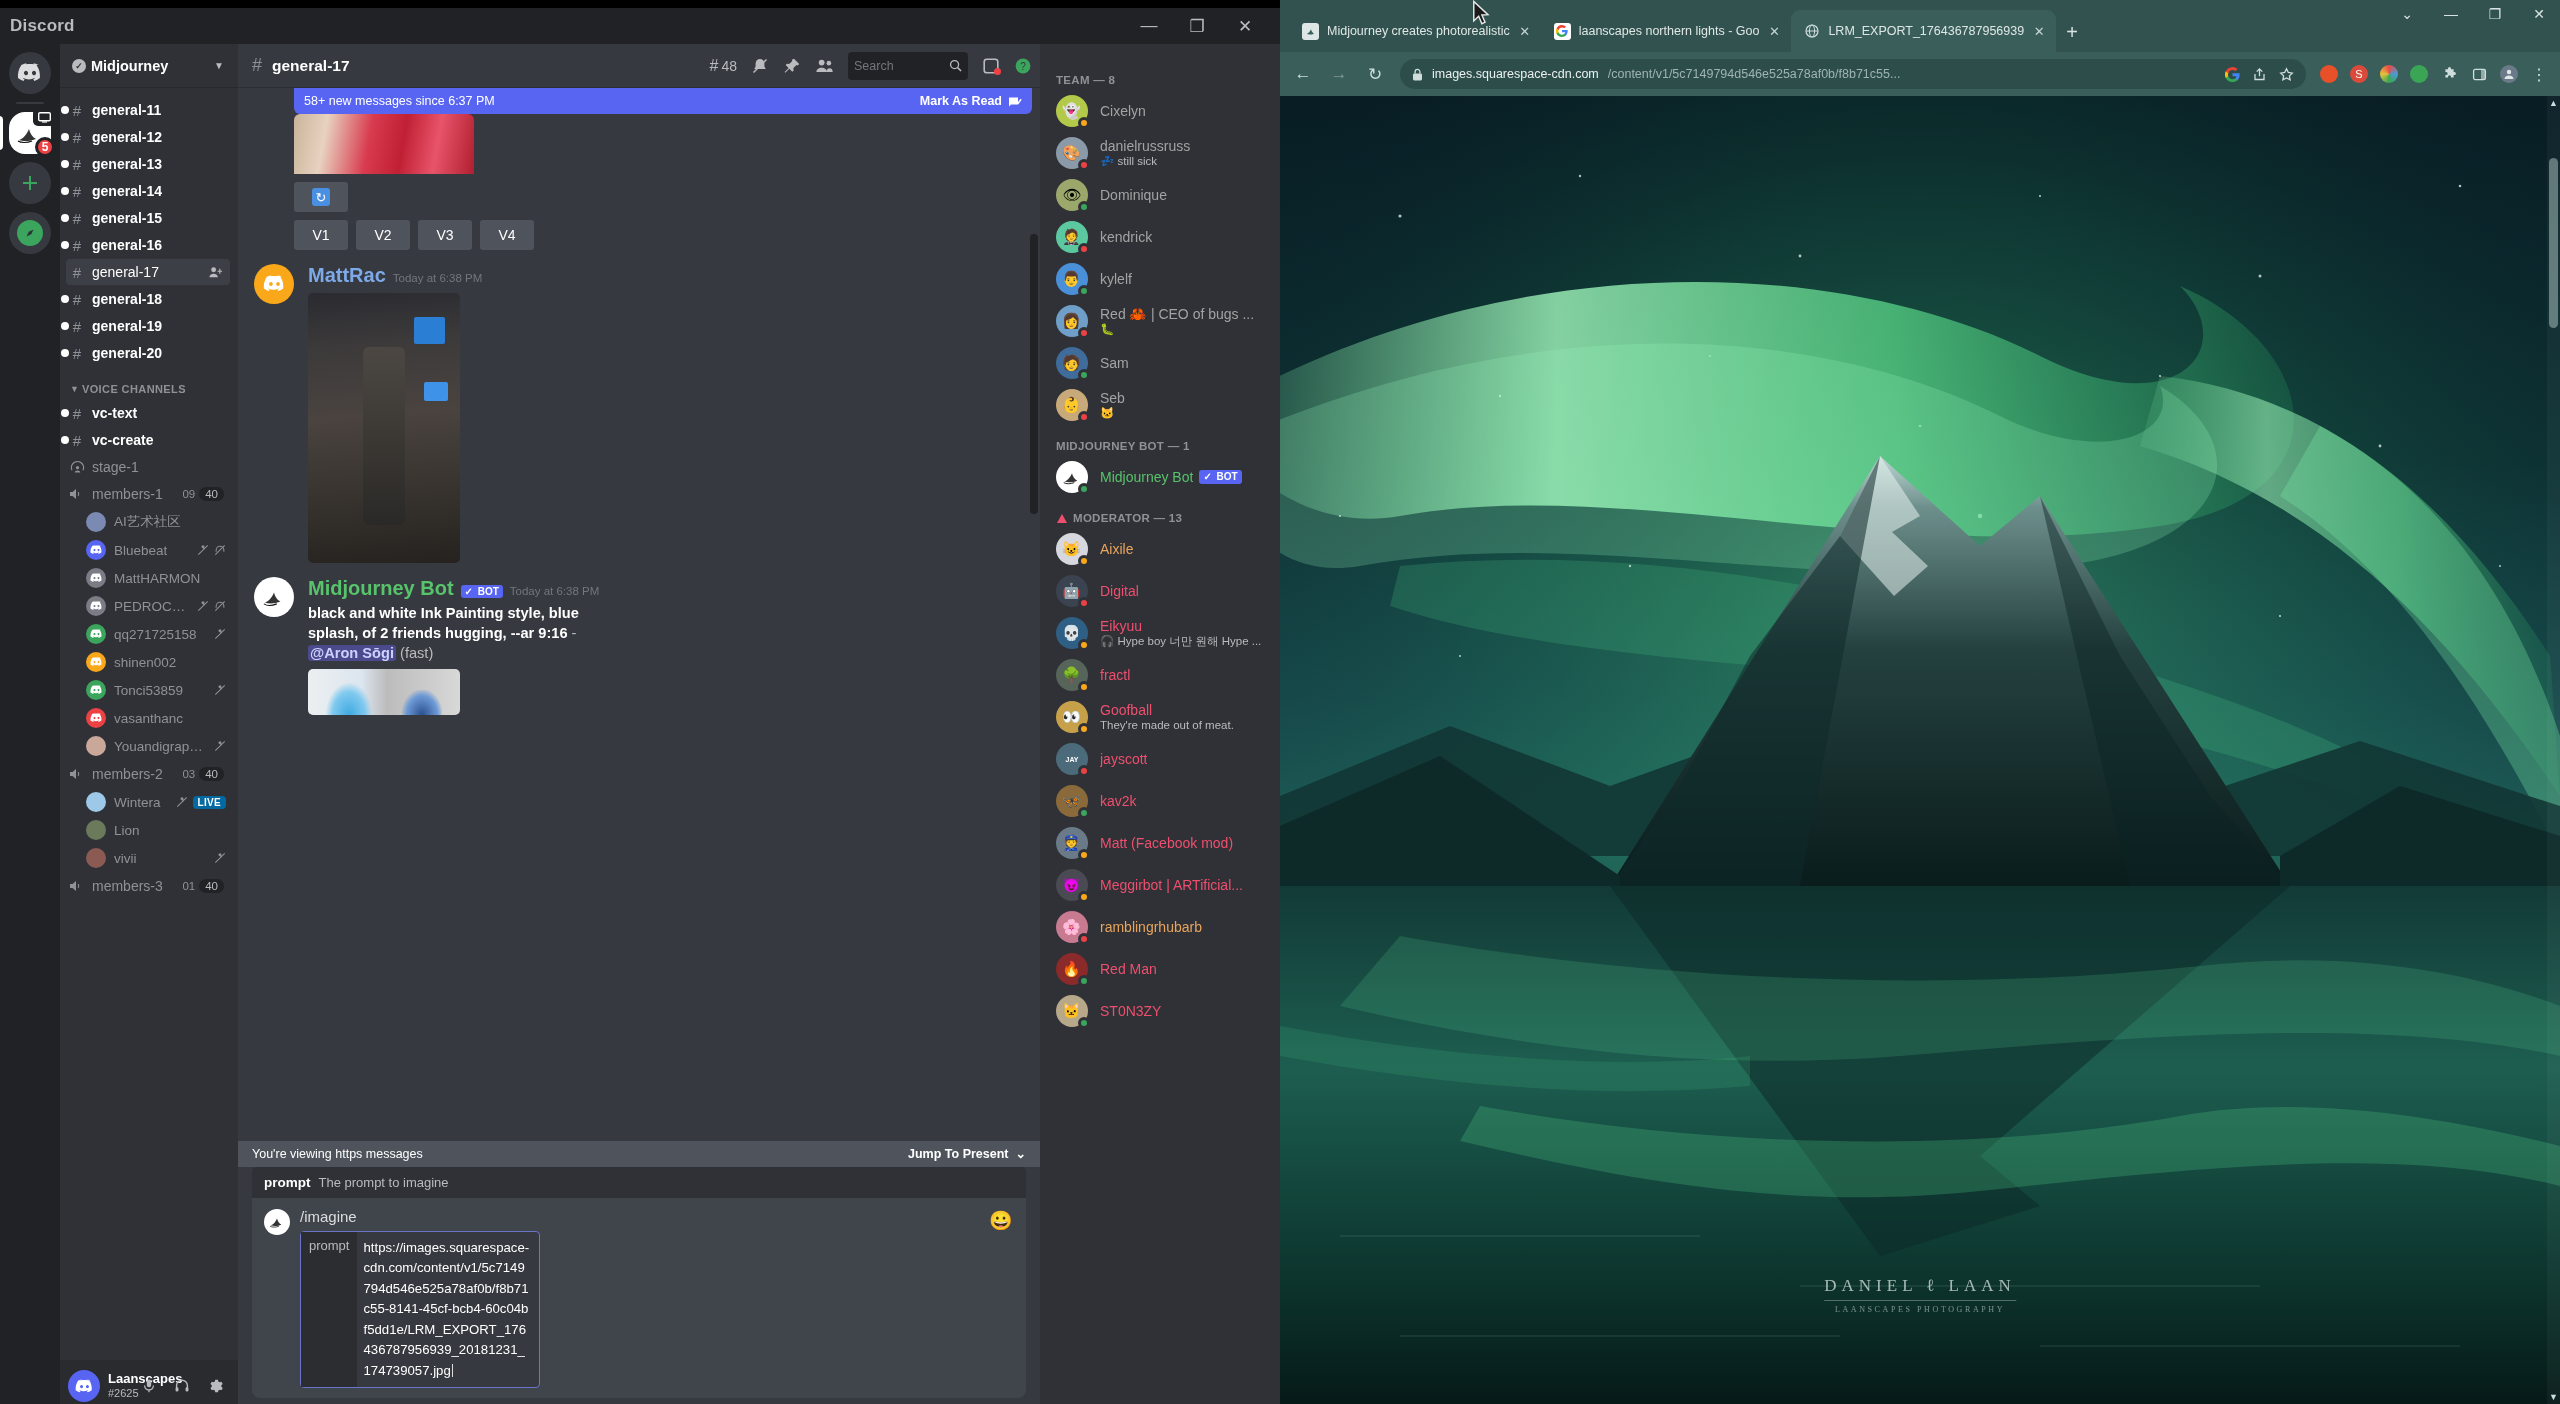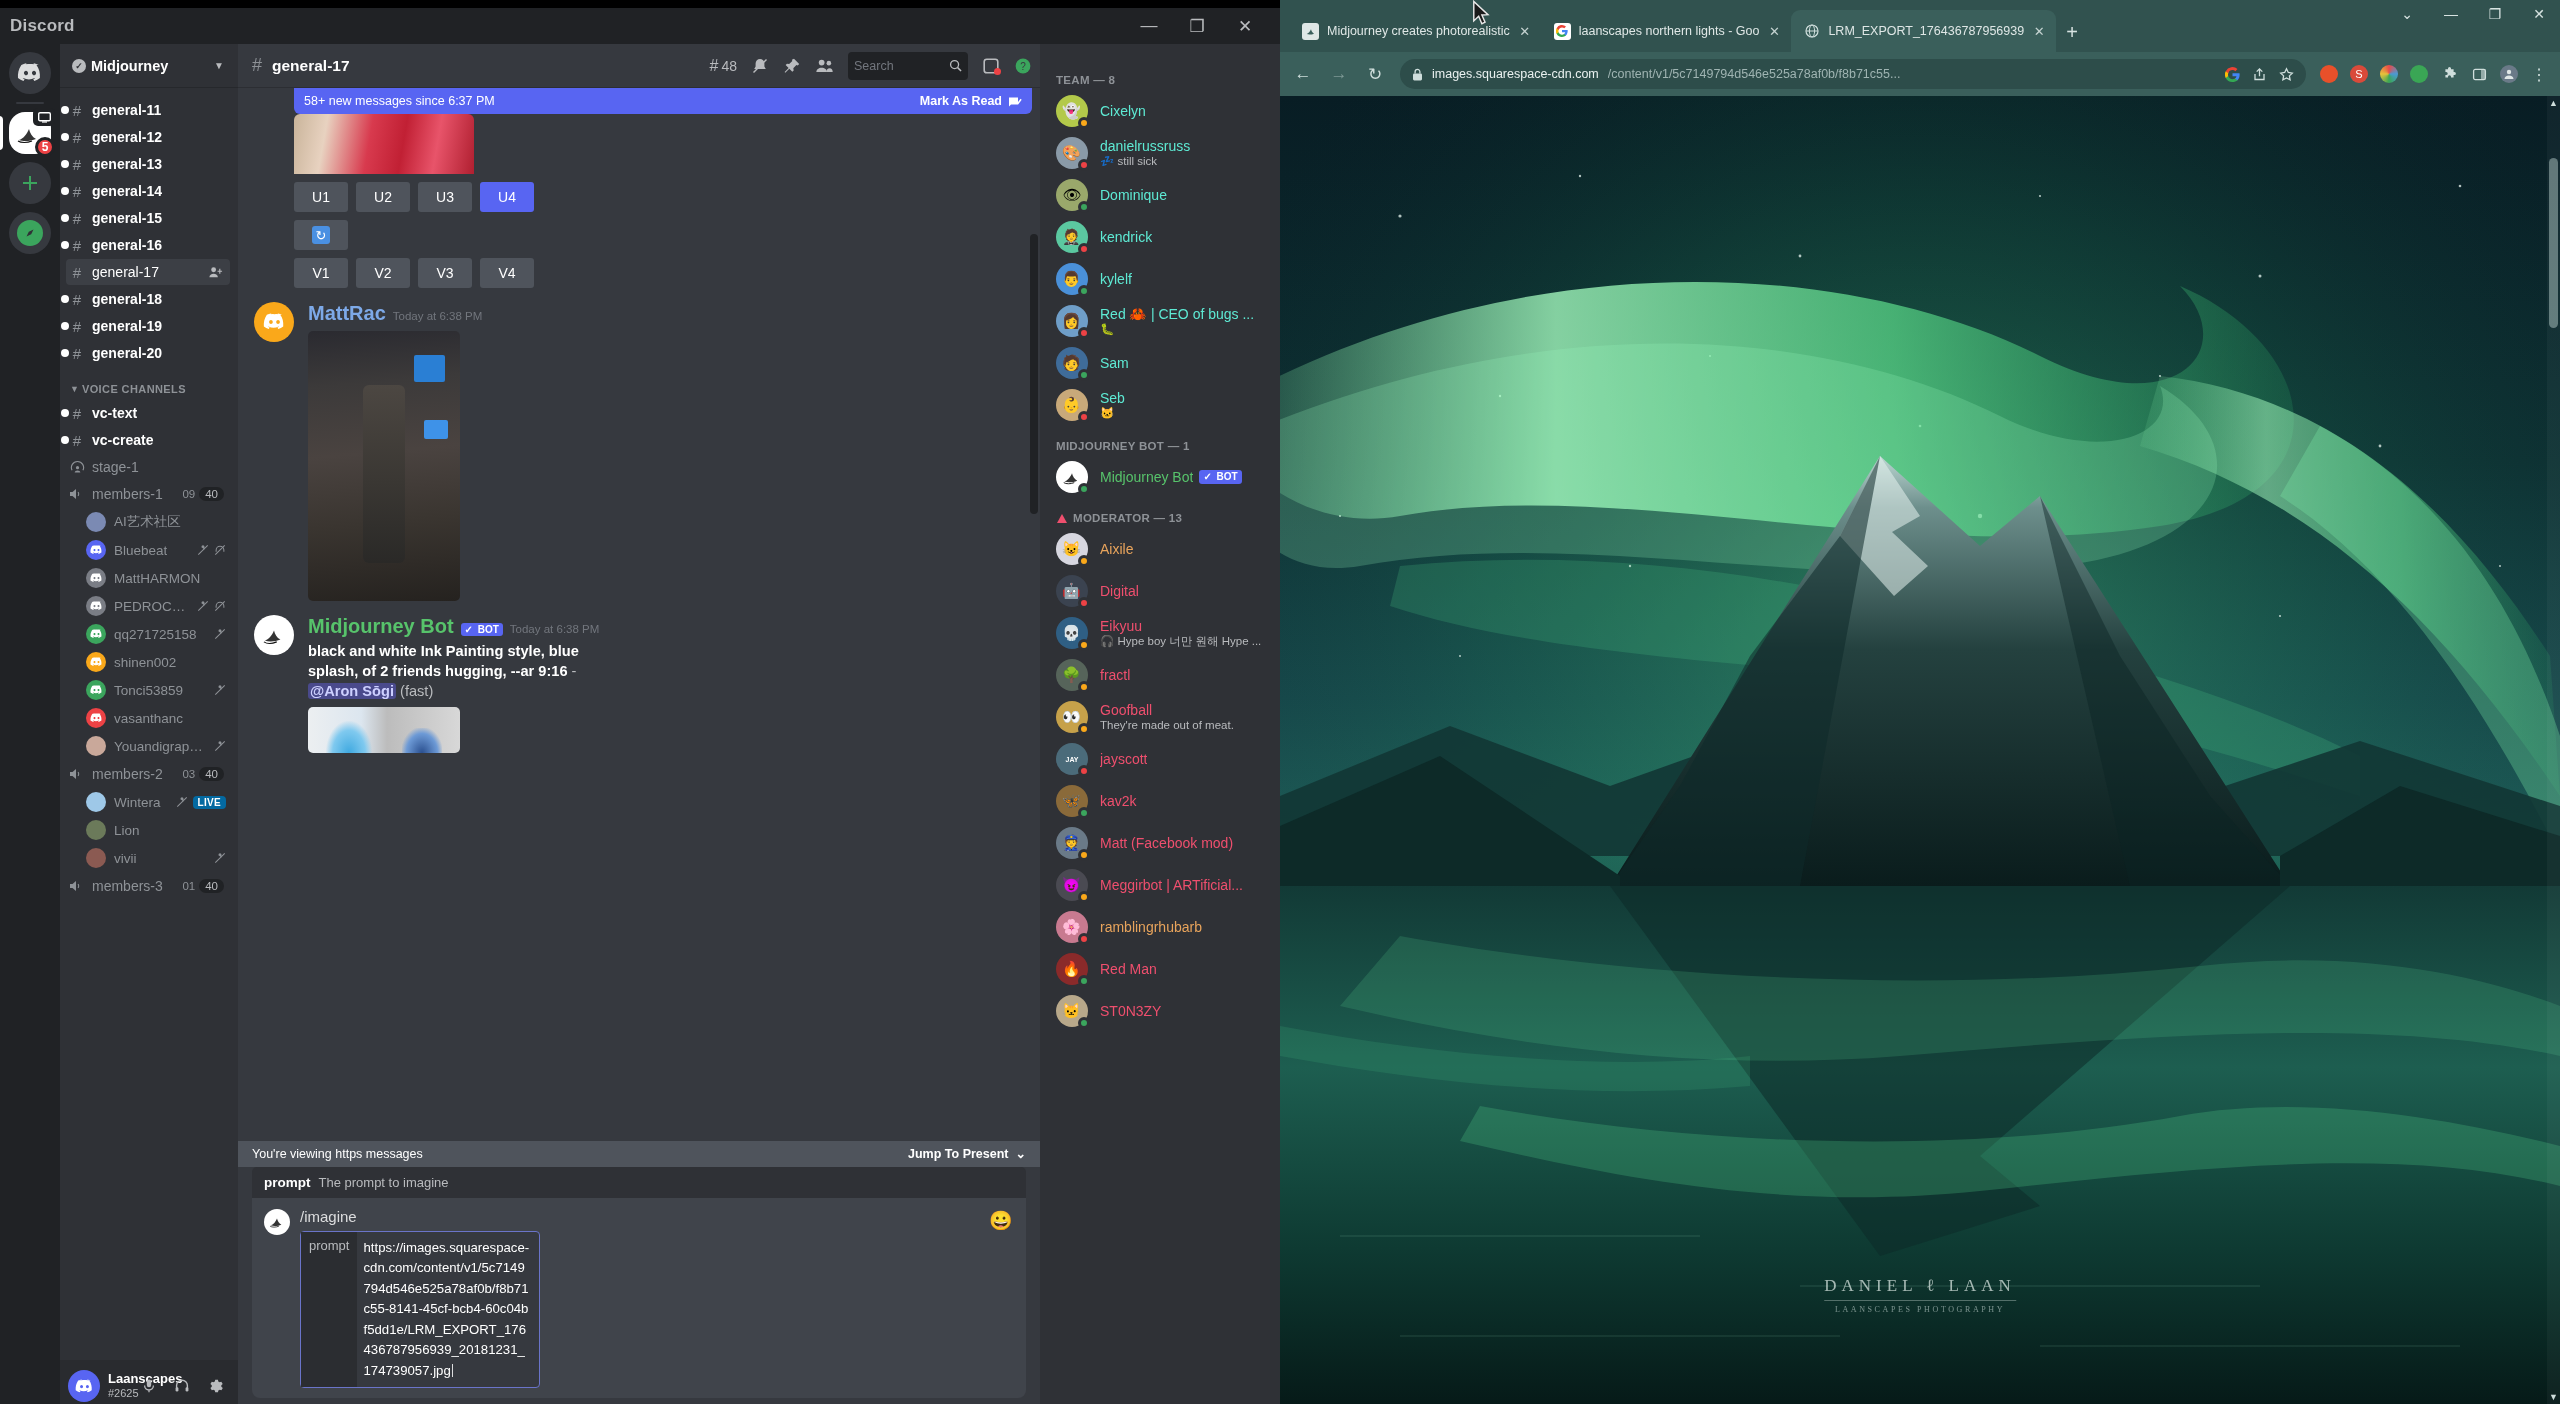--- a/index.html
+++ b/index.html
@@ -136,21 +136,21 @@
   .m-row { display: flex; align-items: center; gap: 12px; height: 42px; margin: 0 8px; padding: 0 8px; border-radius: 4px; cursor: pointer; }
   .m-avatar { width: 32px; height: 32px; border-radius: 50%; position: relative; flex: none; overflow: visible; }
   .m-av-inner { width: 32px; height: 32px; border-radius: 50%; display: flex; align-items: center; justify-content: center; overflow: hidden; font-size: 15px; }
   .m-status { position: absolute; right: -2px; bottom: -2px; width: 12px; height: 12px; border-radius: 50%; border: 3px solid #2f3136; }
   .m-status.online { background: #3ba55d; }
   .m-status.dnd { background: #ed4245; }
   .m-status.idle { background: #faa81a; }
   .m-textwrap { min-width: 0; display: flex; flex-direction: column; justify-content: center; line-height: 1.2; }
   .m-name { font-size: 14px; font-weight: 500; white-space: nowrap; overflow: hidden; text-overflow: ellipsis; }
   .m-sub { color: #b9bbbe; font-size: 11.5px; white-space: nowrap; overflow: hidden; text-overflow: ellipsis; }
-  .m-name.team { color: #5eead4; }
+  .m-name.team { color: #a3a3a3; }
   .m-name.mod { color: #ef4f6e; }
   .m-name.bot { color: #57c36b; }
   .m-name.orange { color: #e8a45c; }
 
   
   .browser { width: 1280px; height: 1404px; background: #2b4a47; display: flex; flex-direction: column; position: relative; }
   .br-tabstrip { height: 52px; background: #31524f; display: flex; align-items: flex-end; padding-left: 10px; flex: none; position: relative; }
   .br-tab { height: 42px; display: flex; align-items: center; gap: 8px; padding: 0 10px 0 12px; border-radius: 9px 9px 0 0; min-width: 230px; max-width: 290px; cursor: pointer; }
   .br-tab.inactive { background: transparent; }
   .br-tab.active { background: #3a5f5b; }
@@ -615,26 +615,20 @@
                   <path fill="#fff" d="M1 2.6h9v7H3l-2 2Z"></path>
                   <path fill="none" stroke="#fff" stroke-width="1.5" d="m8.5 6.5 1.6 1.8 3-4"></path>
                 </svg>
             </span>
           </span>
         </div>
 
         <div class="msgs">
           <div class="mj-grid-img"></div>
 
-          <div class="btn-row">
-            <div class="mjbtn">U1</div>
-            <div class="mjbtn">U2</div>
-            <div class="mjbtn">U3</div>
-            <div class="mjbtn primary">U4</div>
-          </div>
           <div class="btn-row">
             <div class="mjbtn icon">
               <span class="reload-glyph">↻</span>
             </div>
           </div>
           <div class="btn-row">
             <div class="mjbtn">V1</div>
             <div class="mjbtn">V2</div>
             <div class="mjbtn">V3</div>
             <div class="mjbtn">V4</div>

